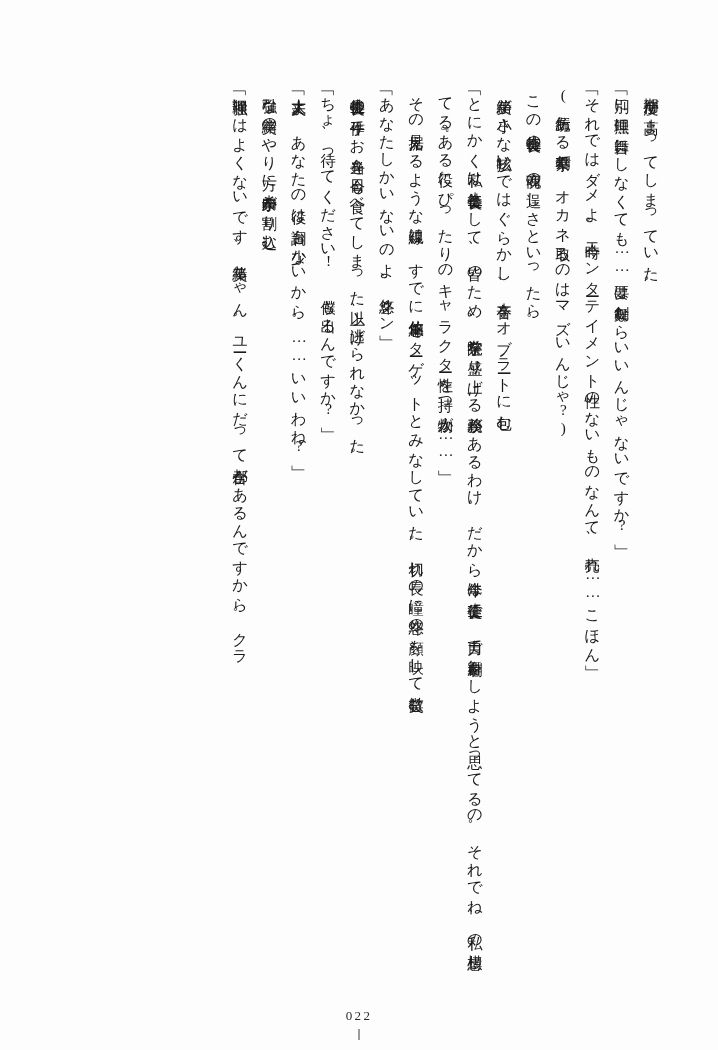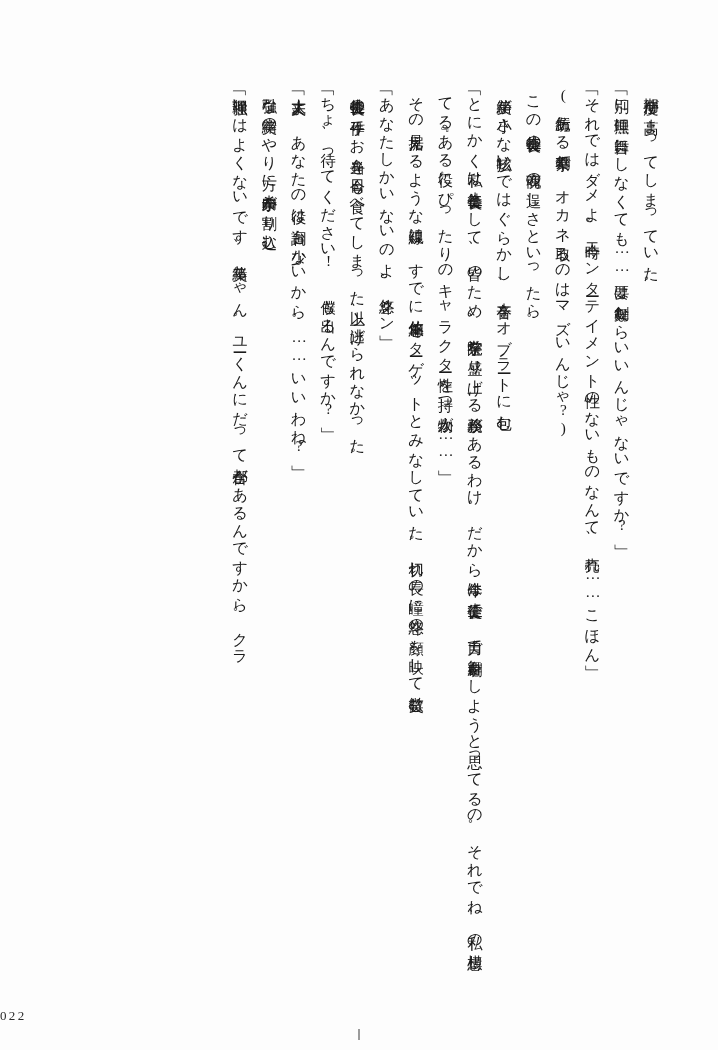--- a/index.html
+++ b/index.html
@@ -46,20 +46,21 @@
     margin: 0;
     padding: 0;
     text-indent: 0;
   }
 
   .page-number {
     position: absolute;
     left: 0;
     right: 0;
     bottom: 26px;
+    text-align: center;
     font-size: 13px;
     letter-spacing: 0.18em;
     color: #2a2a2a;
     font-family: "Liberation Serif", "DejaVu Serif", serif;
   }
 
   .tick {
     position: absolute;
     left: 50%;
     bottom: 10px;

